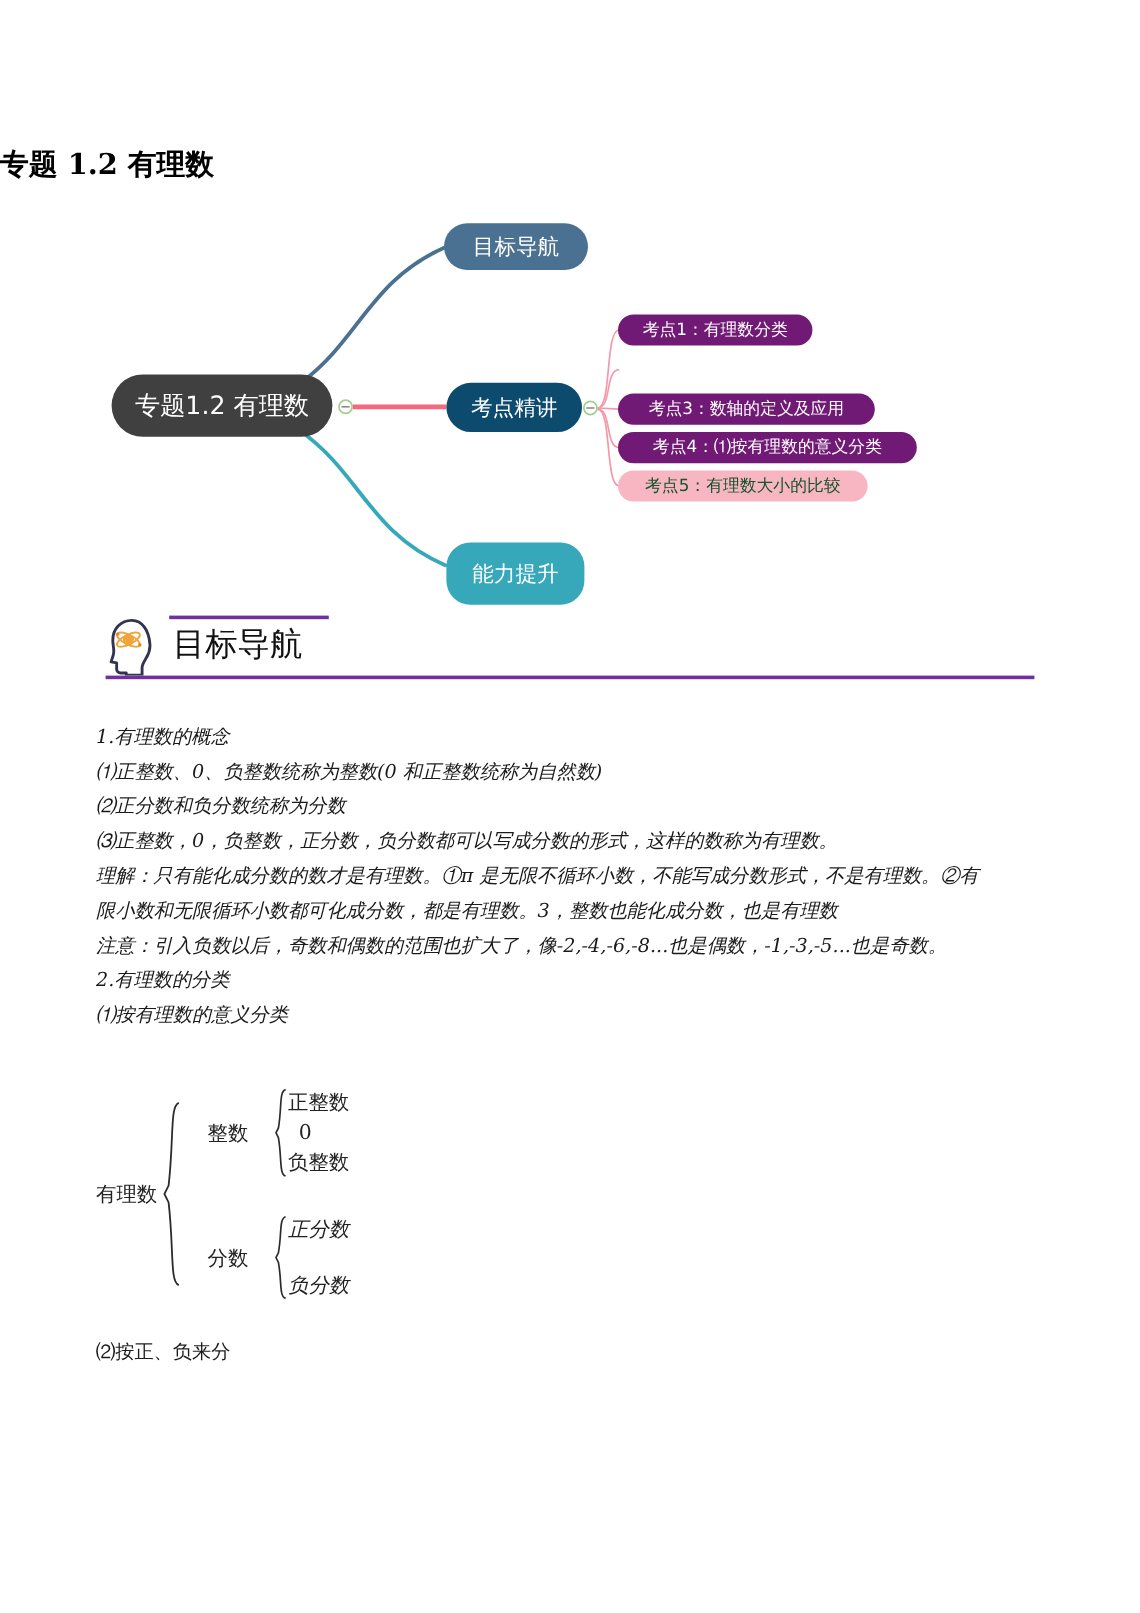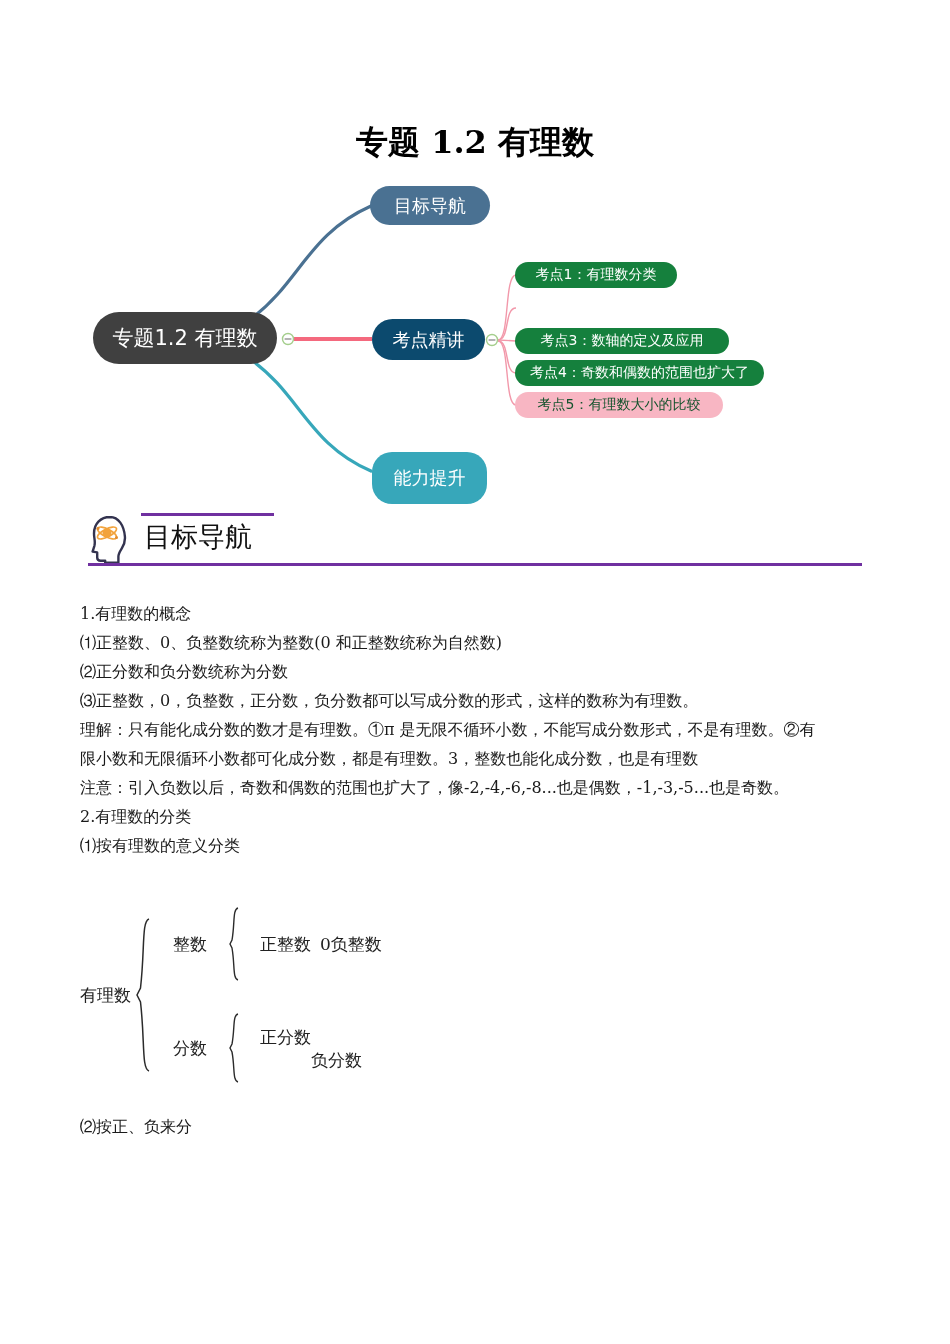--- a/index.html
+++ b/index.html
@@ -1,63 +1,63 @@
 <!DOCTYPE html>
 <html><head>
 <meta charset="utf-8">
 <style>
   html,body{margin:0;padding:0;}
   body{
     width:950px;height:1344px;background:#ffffff;position:relative;overflow:hidden;
     font-family:"DejaVu Serif", serif;color:#1a1a1a;
   }
   .doc-title{
-    position:absolute;top:121px;left:0;width:950px;margin:0;text-align:center;
-    font-family:"DejaVu Serif", serif;font-size:32px;font-weight:bold;color:#000;
+    position:absolute;top:121px;left:0;width:950px;margin:0;text-align:left;
+    font-family:"DejaVu Serif", serif;font-size:24px;font-weight:bold;color:#000;
   }
   
   .mindmap{position:absolute;top:170px;left:0;width:950px;height:340px;}
   .mm-lines{position:absolute;top:0;left:0;}
   .mm-node{
     position:absolute;display:flex;align-items:center;justify-content:center;
     font-family:"DejaVu Sans", sans-serif;color:#fff;white-space:nowrap;z-index:2;
     box-sizing:border-box;
   }
   .mm-root{left:93px;top:142px;width:184px;height:52px;border-radius:26px;background:#404040;font-size:21px;}
   .mm-goal{left:370px;top:16px;width:120px;height:39px;border-radius:20px;background:#4A7192;font-size:18px;}
   .mm-key{left:372px;top:149px;width:113px;height:41px;border-radius:21px;background:#0c4a6e;font-size:18px;}
   .mm-abl{left:372px;top:282px;width:115px;height:52px;border-radius:20px;background:#37A7BA;font-size:18px;}
-  .mm-sub{left:515px;height:26px;border-radius:13px;background:#15803d;font-size:14px;}
+  .mm-sub{left:515px;height:26px;border-radius:13px;background:#701a75;font-size:14px;}
   .mm-sub1{top:92px;width:162px;}
   .mm-sub2{top:125px;width:226px;}
   .mm-sub3{top:158px;width:214px;}
   .mm-sub4{top:190px;width:249px;}
   .mm-sub5{top:222px;width:208px;background:#F8B6C3;color:#14532d;}
   
   .brain-icon{position:absolute;left:90px;top:515px;z-index:2;}
   .sec-title{
     position:absolute;left:141px;top:513px;z-index:2;
     font-family:"DejaVu Sans", sans-serif;font-size:27px;font-weight:500;color:#111;
     border-top:3px solid #7030A0;padding:3px 22px 0 3px;white-space:nowrap;
   }
   .sec-underline{position:absolute;left:88px;top:563px;width:774px;height:3px;background:#7030A0;}
   
   .body-text{position:absolute;left:80px;top:599px;width:800px;font-size:16px;line-height:29px;}
-  .body-text .tline{white-space:nowrap;}
+  .body-text .tline{white-space:nowrap;font-style:italic;}
   
   .tree{position:absolute;left:80px;top:906px;display:flex;align-items:center;font-size:17px;color:#222;}
   .tree svg{display:block;}
   .tree-root{margin-right:3px;white-space:nowrap;}
   .tree-groups{display:flex;flex-direction:column;gap:30px;margin-left:2px;}
   .tree-group{display:flex;align-items:center;}
   .tree-glabel{margin:0 20px;white-space:nowrap;}
-  .tree-items{display:flex;flex-direction:row;margin-left:20px;}
+  .tree-items{display:flex;flex-direction:column;margin-left:0;}
   .tree-items .ti{line-height:25px;white-space:nowrap;}
   .tree-items .ti-zero{padding-left:9px;}
-  .tree-items-frac .ti{line-height:24px;}
+  .tree-items-frac .ti{line-height:24px;font-style:italic;}
   .tree-items-frac .ti + .ti{margin-top:23px;}
   .closing{position:absolute;left:80px;top:1117px;font-size:16px;white-space:nowrap;}
 </style>
 </head>
 <body>
 
 <h1 class="doc-title">专题 1.2 有理数</h1>
 
 <div class="mindmap">
   <svg class="mm-lines" width="950" height="340" viewBox="0 0 950 340">
@@ -80,21 +80,21 @@
       <line x1="488.6" y1="170" x2="495.4" y2="170" stroke-width="1.3" stroke="#8a8a8a"></line>
     </g>
   </svg>
 
   <div class="mm-node mm-root">专题1.2 有理数</div>
   <div class="mm-node mm-goal">目标导航</div>
   <div class="mm-node mm-key">考点精讲</div>
   <div class="mm-node mm-abl">能力提升</div>
   <div class="mm-node mm-sub mm-sub1">考点1：有理数分类</div>
   <div class="mm-node mm-sub mm-sub3">考点3：数轴的定义及应用</div>
-  <div class="mm-node mm-sub mm-sub4">考点4：奇数和偶数的范围也扩大了</div>
+  <div class="mm-node mm-sub mm-sub4">考点4：⑴按有理数的意义分类</div>
   <div class="mm-node mm-sub mm-sub5">考点5：有理数大小的比较</div>
 </div>
 
 <svg class="brain-icon" width="38" height="48" viewBox="0 0 38 48">
   <path d="M20,2 C10.5,2 4,9 4,18.5 C4,23.5 5.6,26.5 4.4,30.8 L2.6,36.6 L7.2,37.4 L7.2,42.6 C7.2,44.5 8.7,45.8 10.6,45.8 L15.2,45.8 L15.2,47.6 L28.4,47.6 L28.4,41.5 C28.4,38.6 29.8,36.6 31.8,33.4 C34.2,29.6 35.3,25.8 34.9,21.5 C34,10.5 28.6,2 20,2 Z" fill="#ffffff" stroke="#33334F" stroke-width="2.4" stroke-linejoin="round"></path>
   <ellipse cx="17" cy="18" rx="10.5" ry="4" fill="none" stroke="#F2A33C" stroke-width="1.6" transform="rotate(-27 17 18)"></ellipse>
   <ellipse cx="17" cy="18" rx="10.5" ry="4" fill="none" stroke="#F2A33C" stroke-width="1.6" transform="rotate(27 17 18)"></ellipse>
   <circle cx="17" cy="18" r="4.6" fill="#F2A33C"></circle>
   <circle cx="8" cy="13.5" r="1.5" fill="#E08A2E"></circle>
   <circle cx="26.5" cy="22.5" r="1.5" fill="#E08A2E"></circle>

